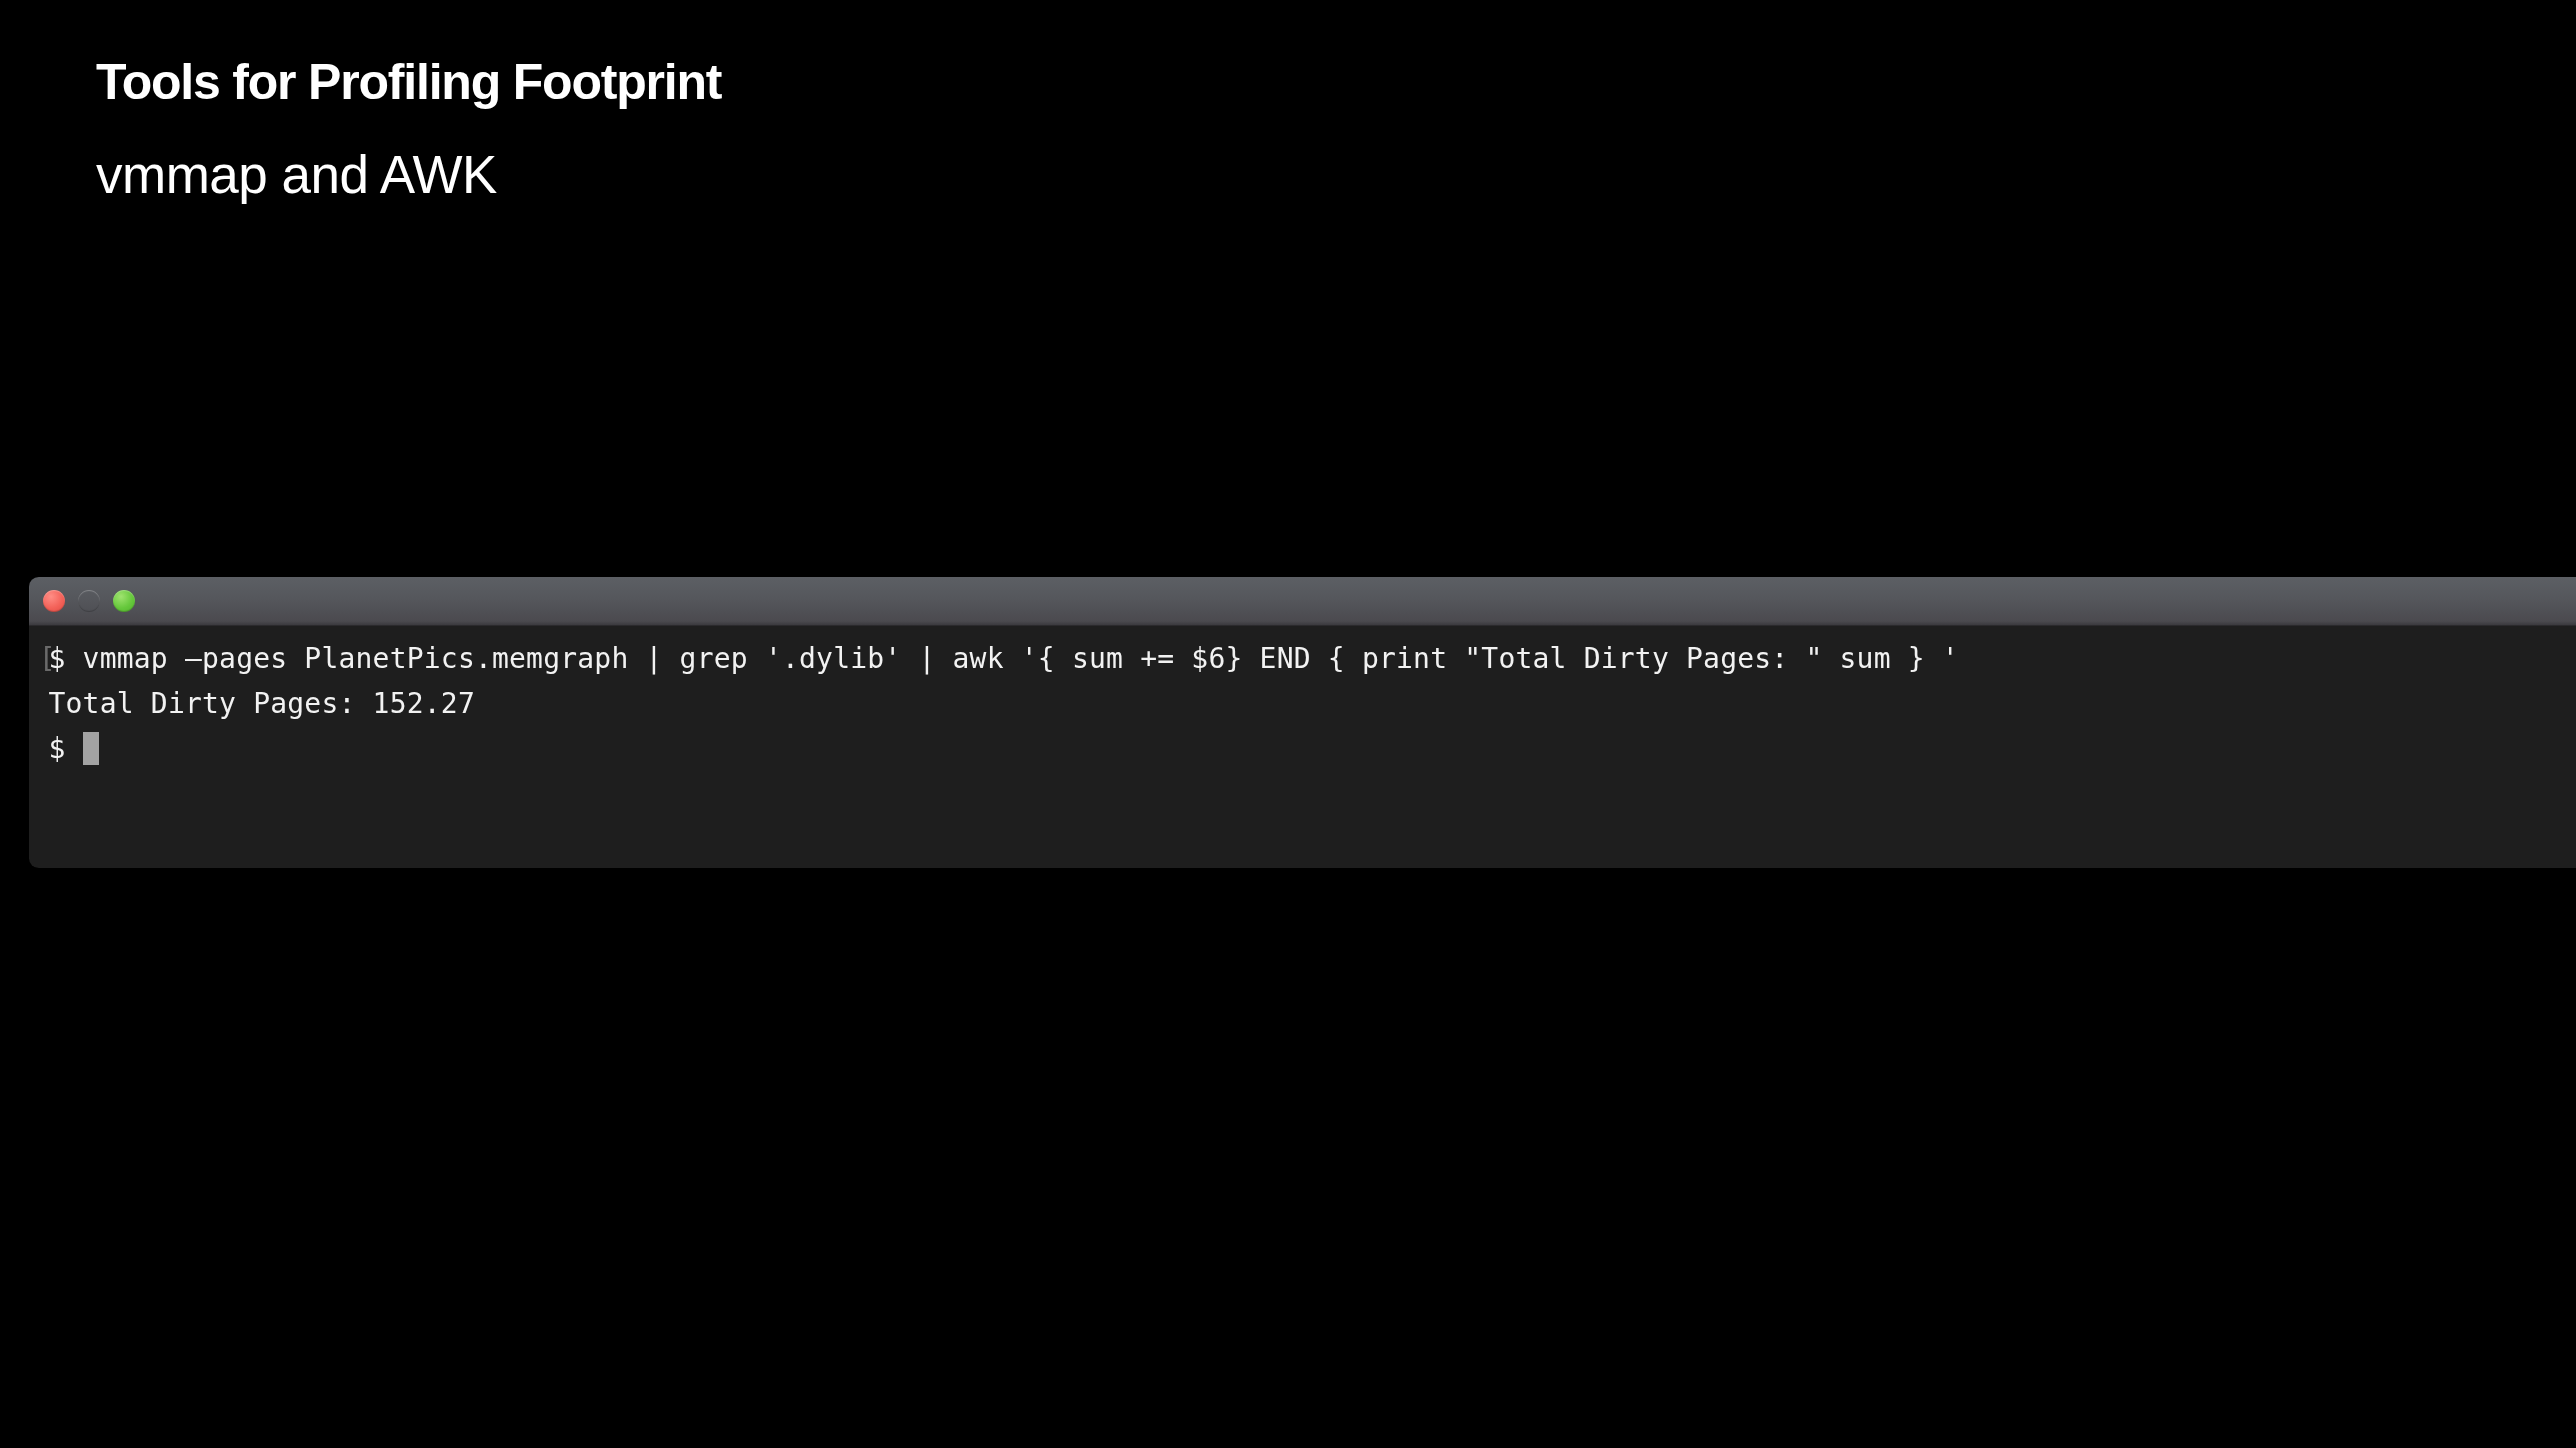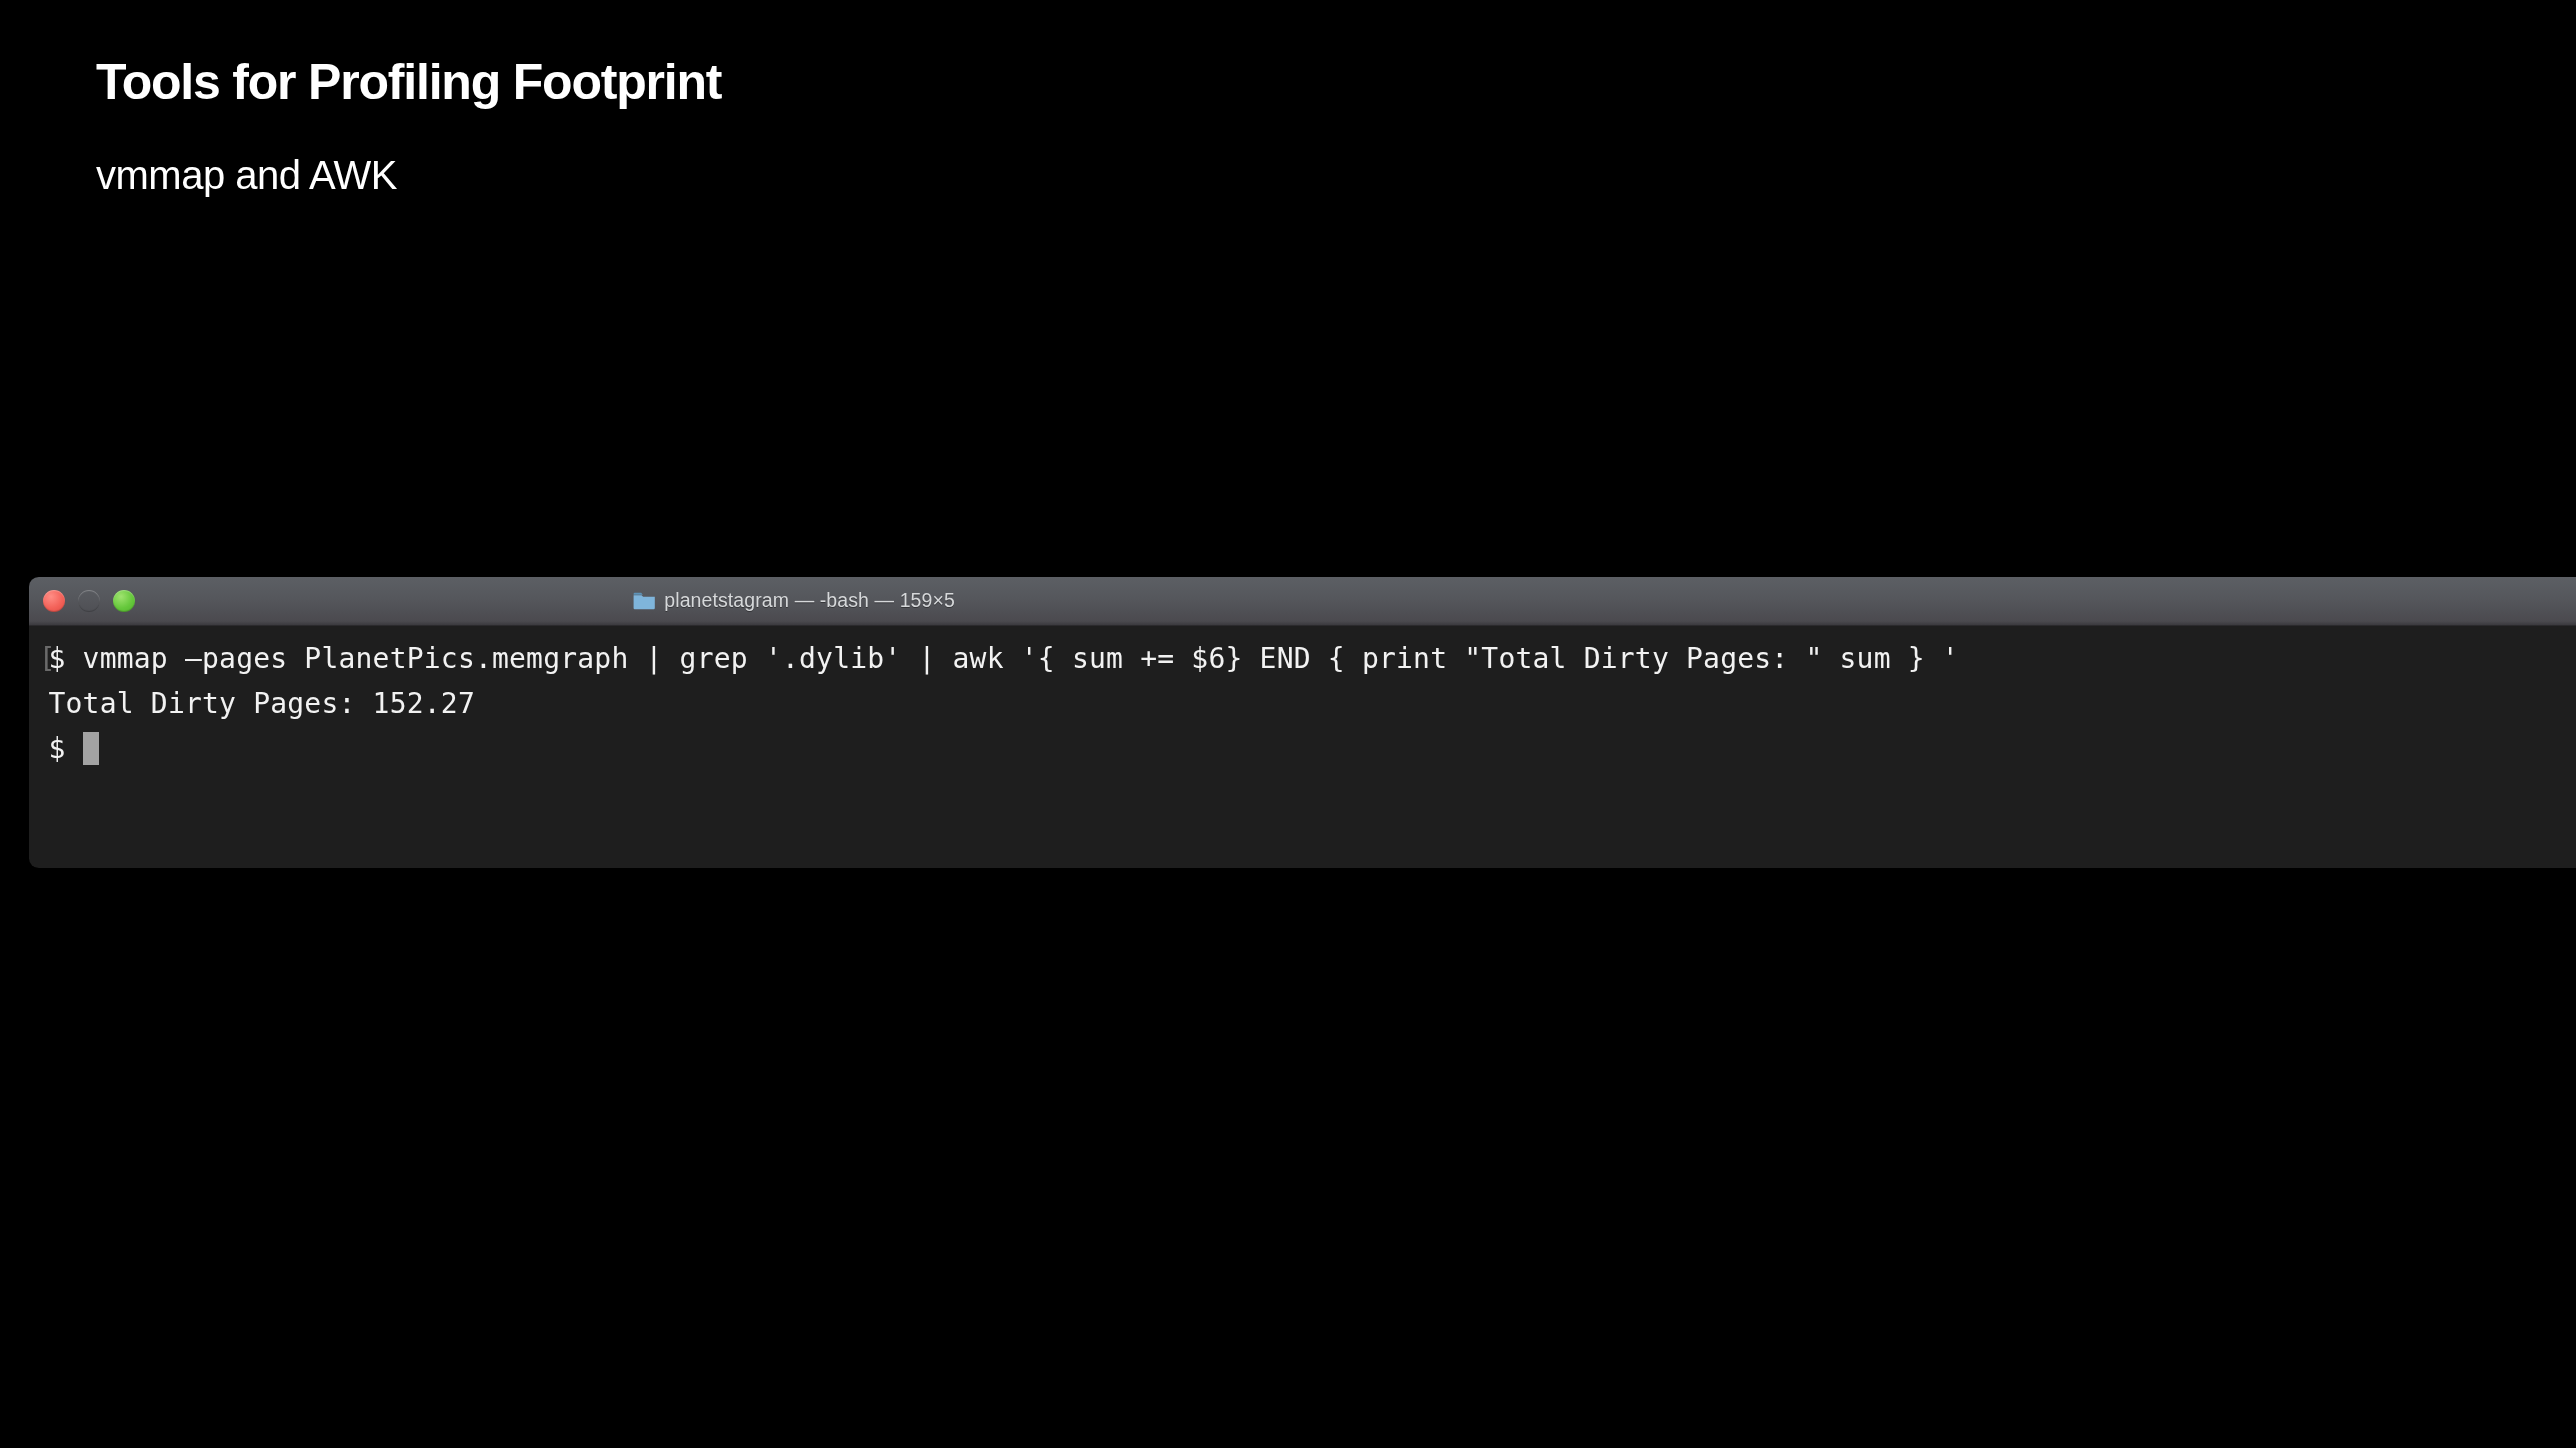--- a/index.html
+++ b/index.html
@@ -29,21 +29,21 @@
     letter-spacing: -1.2px;
     white-space: nowrap;
   }
   .slide-subtitle {
     position: absolute;
     left: 96px;
     top: 144px;
     color: #ffffff;
     font-family: "Liberation Sans", sans-serif;
     font-weight: normal;
-    font-size: 40px;
+    font-size: 53px;
     line-height: 62px;
     letter-spacing: -0.5px;
     white-space: nowrap;
   }
 
   
   .terminal-window {
     position: absolute;
     left: 29px;
     top: 577px;
@@ -154,27 +154,20 @@
 <div class="terminal-window">
 
   <div class="titlebar">
 
     <div class="traffic-lights">
       <span class="light light-close"></span>
       <span class="light light-min"></span>
       <span class="light light-zoom"></span>
     </div>
 
-    <div class="titlebar-center">
-      <svg class="folder-icon" viewBox="0 0 23 18">
-        <path d="M0.6 3.2 h8.2 l1.6 1.6 h12.0 v11.6 a1.2 1.2 0 0 1 -1.2 1.2 h-19.4 a1.2 1.2 0 0 1 -1.2 -1.2 z" fill="#7fb5db"></path>
-        <path d="M0.6 2.0 a1.2 1.2 0 0 1 1.2 -1.2 h6.6 l1.7 2.0 h-9.5 z" fill="#5d93b8"></path>
-      </svg>
-      <span class="titlebar-title">planetstagram — -bash — 159×5</span>
-    </div>
   </div>
 
   <div class="terminal-body">
     <span class="leading-bracket">[</span>
 
     <div class="term-line">$ vmmap —pages PlanetPics.memgraph | grep '.dylib' | awk '{ sum += $6} END { print "Total Dirty Pages: " sum } '</div>
 
     <div class="term-line">Total Dirty Pages: 152.27</div>
 
     <div class="term-line"><span>$ </span><span class="cursor-block"></span></div>

